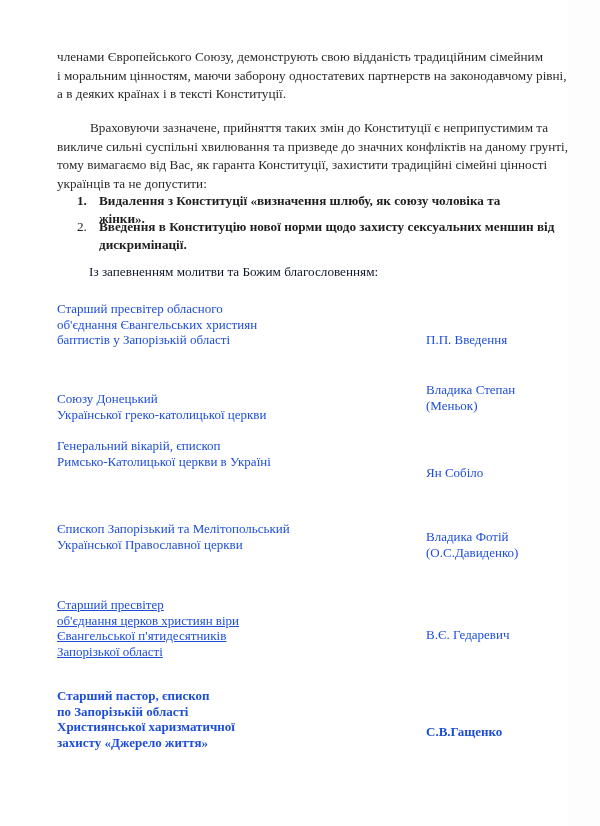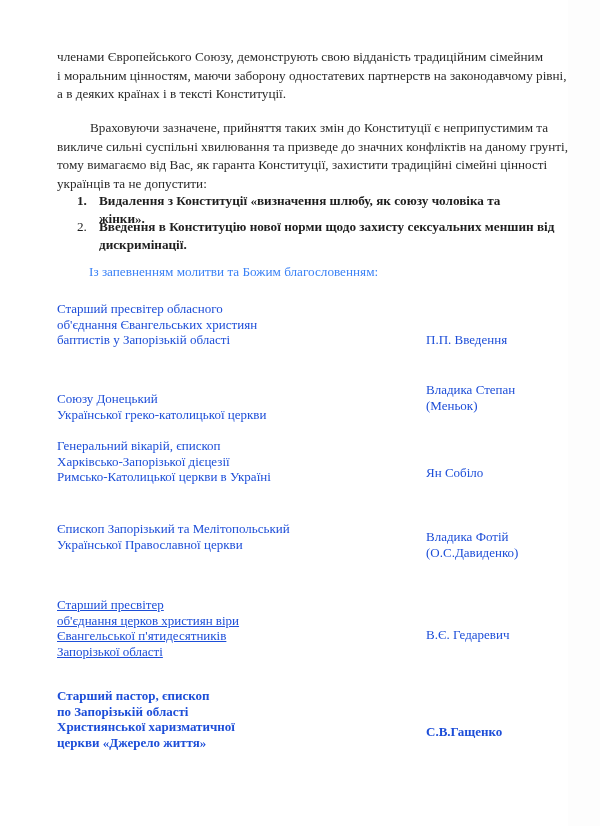--- a/index.html
+++ b/index.html
@@ -68,21 +68,21 @@
       display: block;
       text-align: justify;
       text-align-last: justify;
       white-space: nowrap;
     }
     .closing {
       position: absolute;
       left: 89px;
       top: 264px;
       font-size: 13.2px;
-      color: #3b82f6;
+      color: #0f172a;
     }
     .sig {
       position: absolute;
       left: 57px;
       width: 486px;
       font-size: 13px;
       line-height: 15.5px;
       color: #1d4ed8;
     }
     .sig .role span {
@@ -158,21 +158,20 @@
     </div>
     <div class="name">
       <span>Владика Степан</span>
       <span>(Меньок)</span>
     </div>
   </div>
 
   <div class="sig s3">
     <div class="role">
       <span>Генеральний вікарій, єпископ</span>
-      <span>Харківсько-Запорізької дієцезії</span>
       <span>Римсько-Католицької церкви в Україні</span>
     </div>
     <div class="name">
       <span>Ян Собіло</span>
     </div>
   </div>
 
   <div class="sig s4">
     <div class="role">
       <span>Єпископ Запорізький та Мелітопольський</span>
@@ -194,20 +193,20 @@
     <div class="name">
       <span>В.Є. Гедаревич</span>
     </div>
   </div>
 
   <div class="sig s6">
     <div class="role">
       <span>Старший пастор, єпископ</span>
       <span>по Запорізькій області</span>
       <span>Християнської харизматичної</span>
-      <span>церкви «Джерело життя»</span>
+      <span>захисту «Джерело життя»</span>
     </div>
     <div class="name">
       <span>С.В.Гащенко</span>
     </div>
   </div>
 
 </div>
 
 </body></html>

